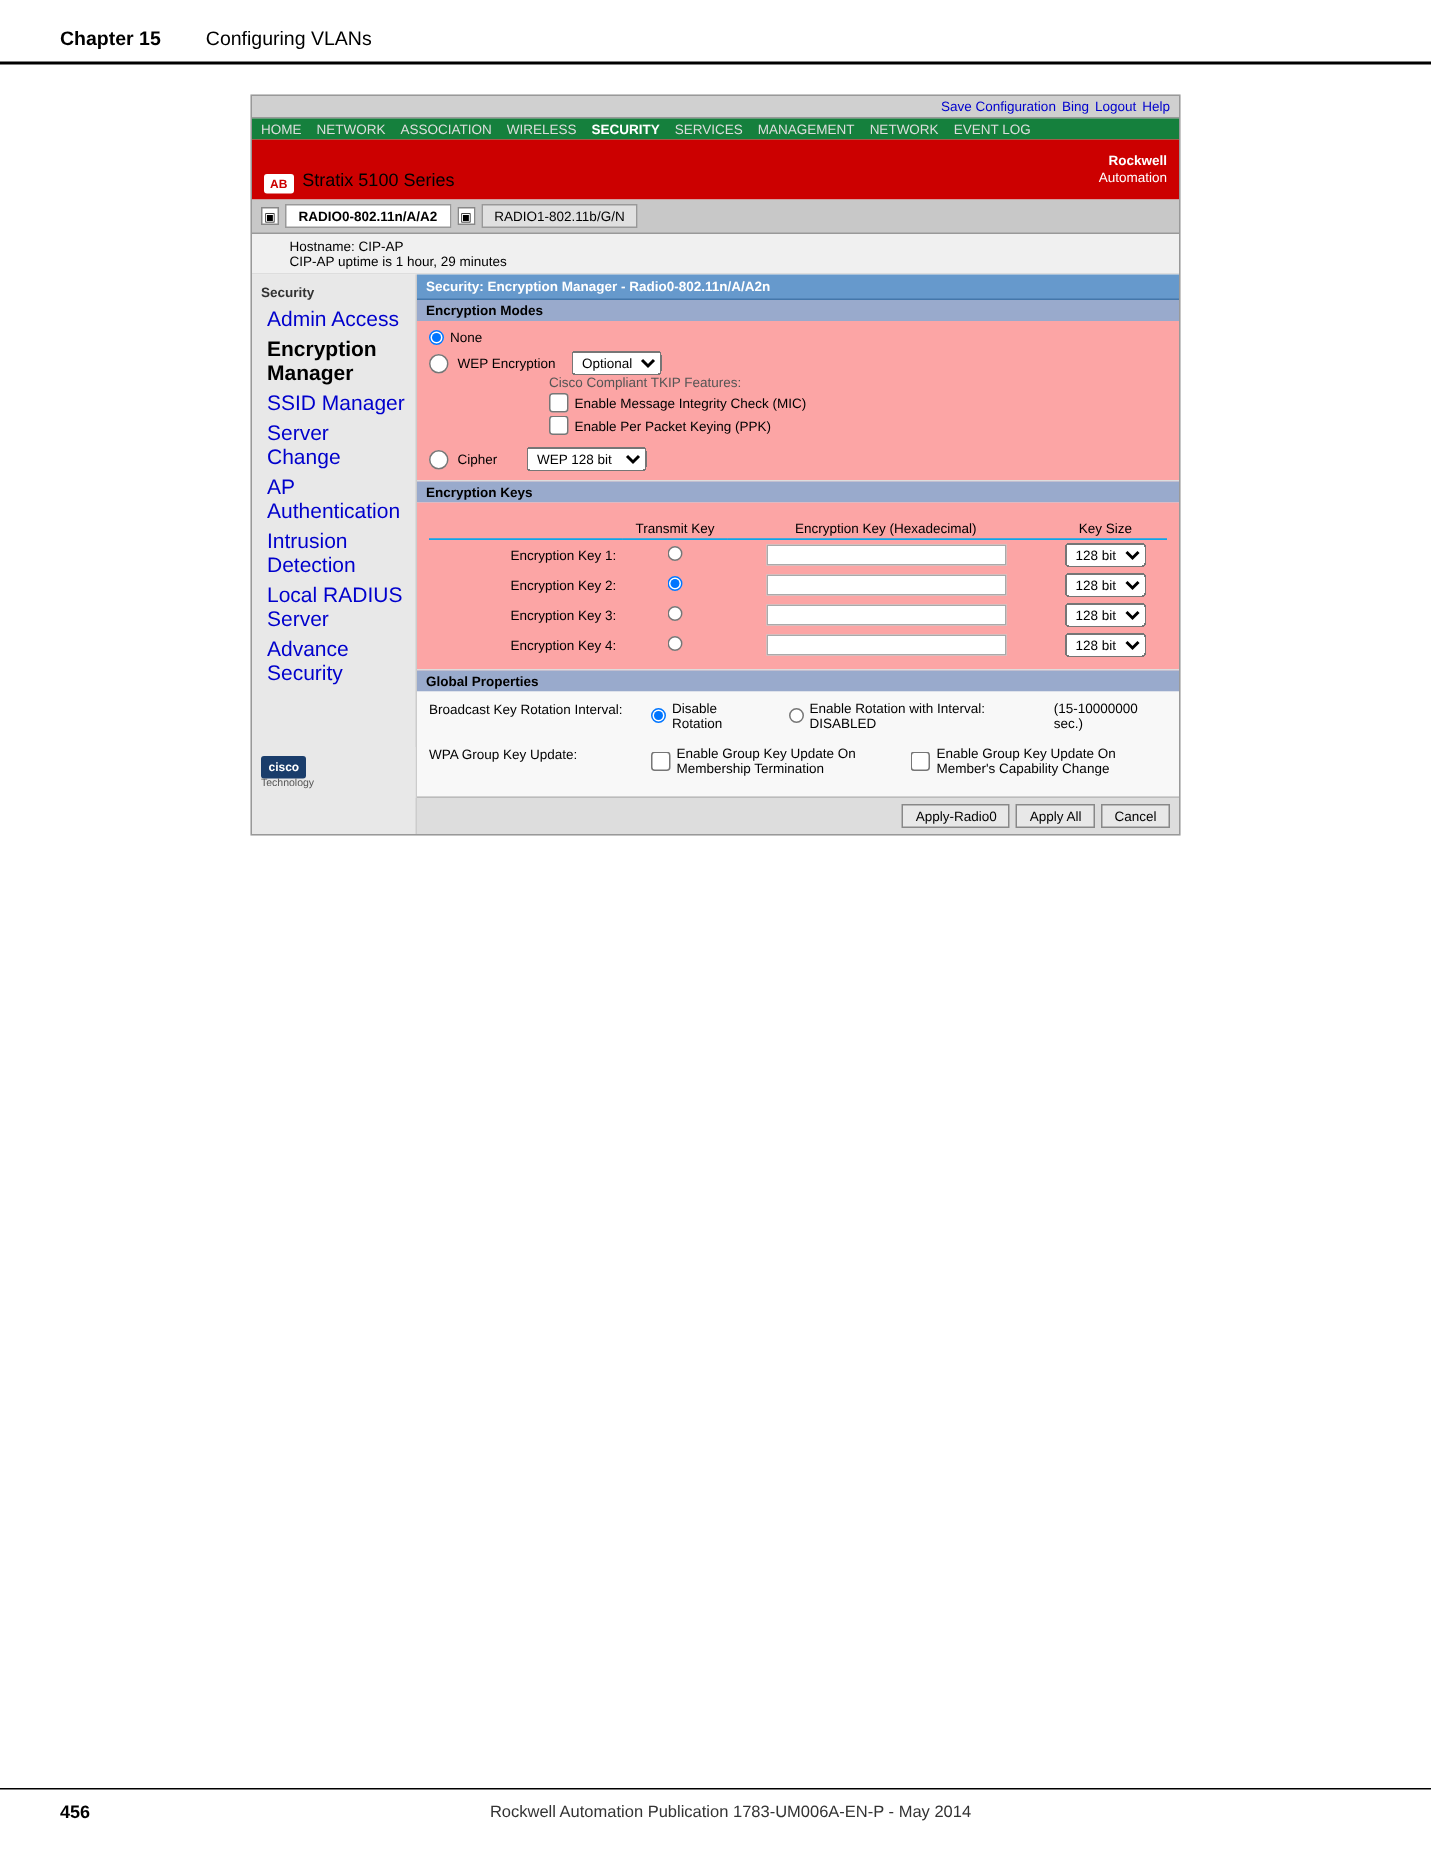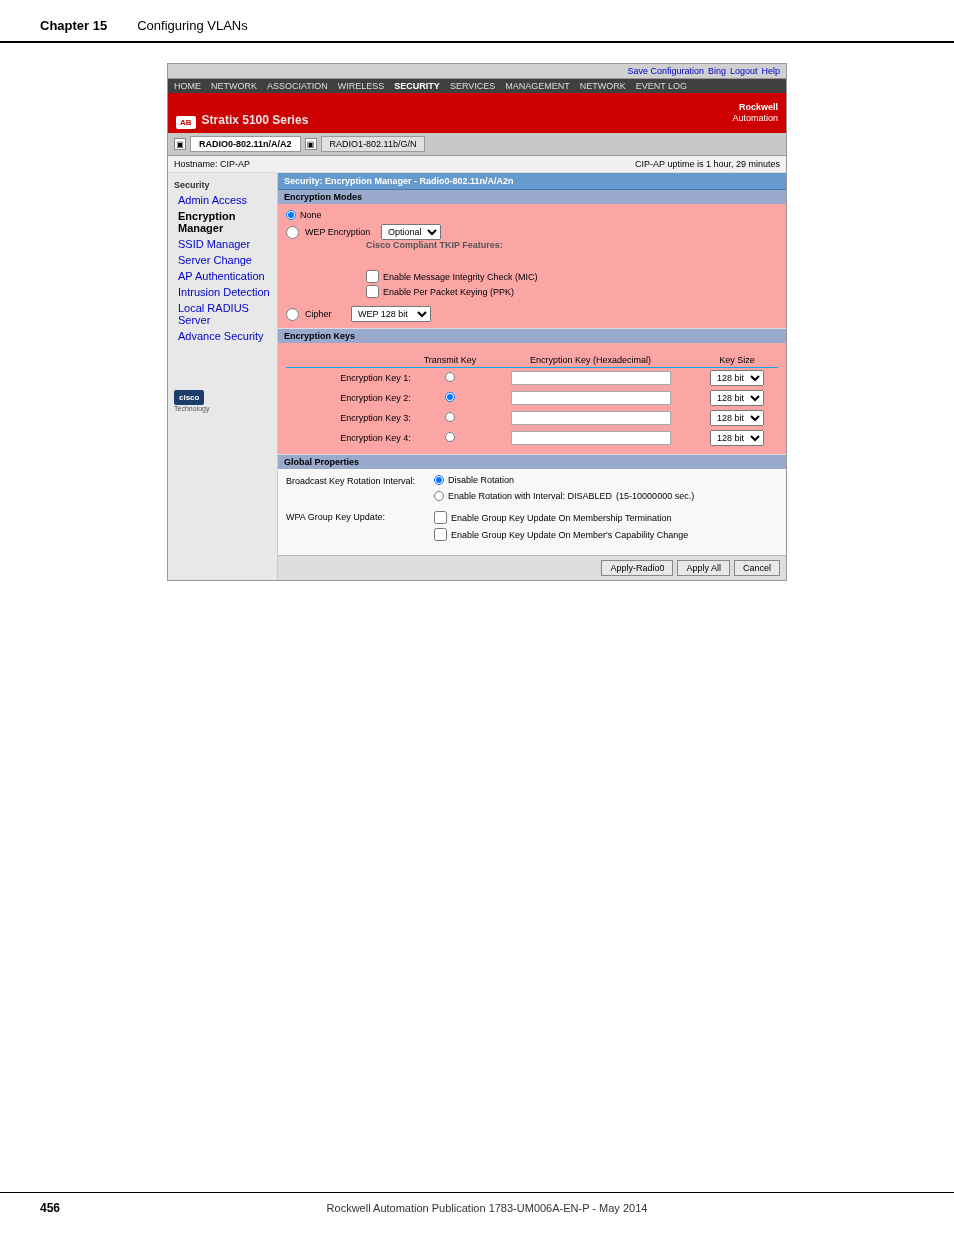--- a/index.html
+++ b/index.html
@@ -55,21 +55,21 @@
     .top-bar-links {
       display: flex;
       gap: 4px;
       color: #0000cc;
       font-size: 9px;
     }
     .top-bar-links span { cursor: pointer; }
 
     
     .nav-bar {
-      background: #404040;
+      background: #15803d;
       display: flex;
       align-items: center;
       padding: 2px 6px;
       gap: 10px;
       font-size: 9px;
       color: #ccc;
     }
     .nav-bar span { cursor: pointer; color: #ddd; }
 
     
@@ -88,22 +88,22 @@
     .ab-logo {
       background: #fff;
       color: #cc0000;
       font-weight: bold;
       font-size: 8px;
       padding: 2px 4px;
       border-radius: 2px;
       margin-top: 19px;
     }
     .brand-name {
-      color: #e5e5e5;
-      font-weight: bold;
+      color: #000000;
+      font-weight: normal;
       font-size: 12px;
       margin-top: 14px;
     }
     .brand-right {
       color: #fff;
       font-size: 9px;
       text-align: right;
       line-height: 1.2;
     }
 
@@ -142,34 +142,35 @@
       padding: 4px 0;
       flex-shrink: 0;
     }
     .sidebar-section {
       font-weight: bold;
       font-size: 9px;
       color: #333;
       padding: 3px 6px 2px 6px;
     }
     .sidebar-item {
-      font-size: 11px;
+      font-size: 14px;
       color: #0000cc;
       padding: 2px 6px 2px 10px;
       cursor: pointer;
     }
 
     
     .hostname-bar {
       background: #f0f0f0;
-      padding: 3px 6px;
+      padding: 3px 25px;
       font-size: 9px;
       display: flex;
       justify-content: space-between;
       border-bottom: 1px solid #ddd;
+      flex-direction: column;
     }
 
     
     .main-panel {
       flex: 1;
       padding: 0;
     }
 
     .panel-title {
       background: #6699cc;
@@ -217,22 +218,21 @@
     }
     .wep-label { min-width: 70px; }
 
     .cisco-features {
       margin-left: 80px;
       font-size: 9px;
     }
     .cisco-features .feature-label {
       font-size: 9px;
       color: #555;
-      margin-bottom: 20px;
-      font-weight: bold;
+      margin-bottom: 2px;
     }
     .checkbox-row {
       display: flex;
       align-items: center;
       gap: 4px;
       font-size: 9px;
       margin-bottom: 2px;
     }
 
     .cipher-row {
@@ -297,22 +297,22 @@
       margin-bottom: 6px;
       font-size: 9px;
     }
     .prop-label {
       min-width: 140px;
       font-size: 9px;
       padding-top: 1px;
     }
     .prop-options {
       display: flex;
-      flex-direction: column;
-      gap: 2px;
+      flex-direction: row;
+      gap: 14px;
     }
 
     
     .bottom-bar {
       background: #ddd;
       padding: 4px 6px;
       display: flex;
       justify-content: flex-end;
       gap: 4px;
       border-top: 1px solid #bbb;

